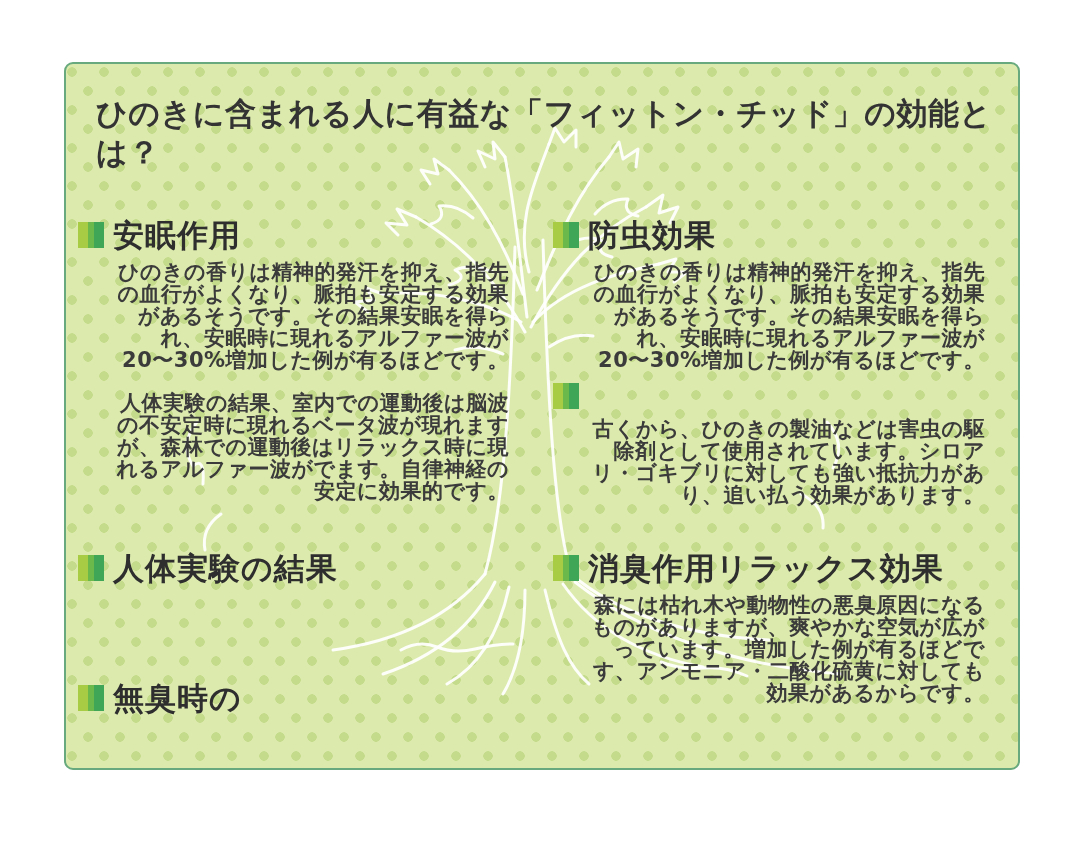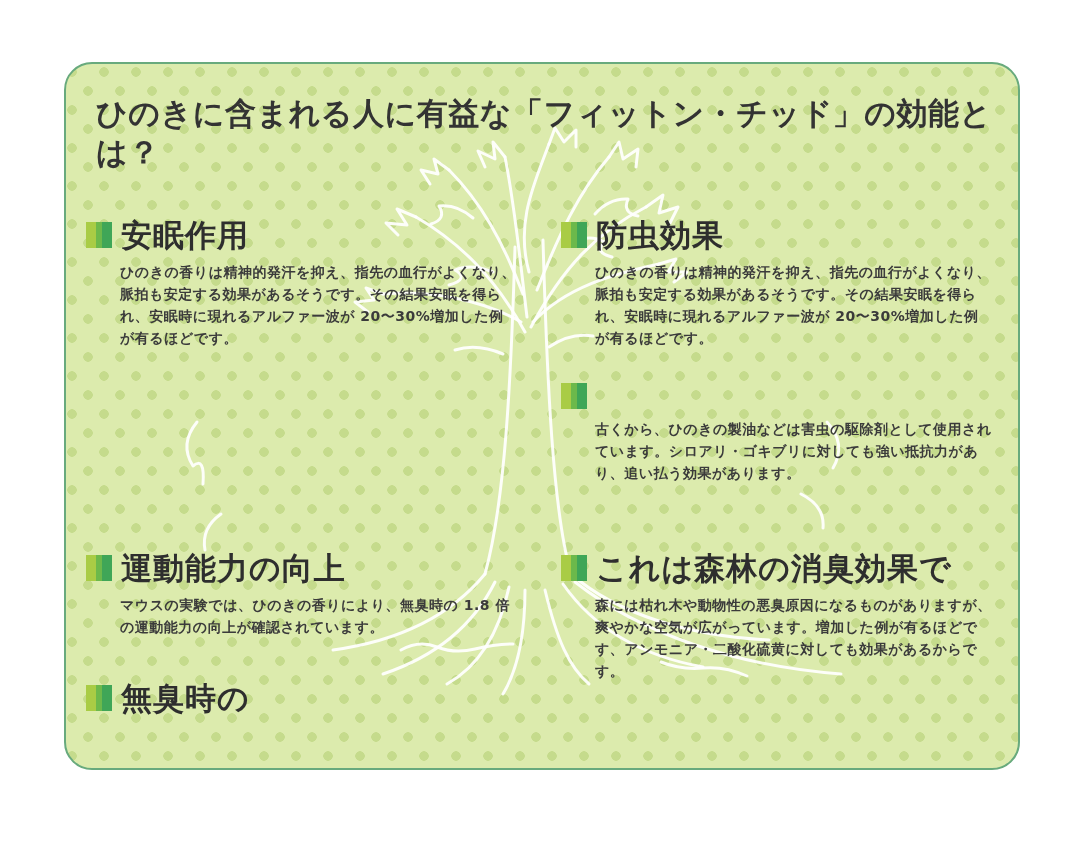--- a/index.html
+++ b/index.html
@@ -8,21 +8,21 @@
     background:#ffffff;
     font-family:"DejaVu Sans",sans-serif;
     overflow:hidden;
   }
   .card{
     position:relative;
     margin:62px 0 0 64px;
     width:956px;height:708px;
     box-sizing:border-box;
     border:2px solid #68aa7d;
-    border-radius:28px;
+    border-radius:9px;
     background-color:#dcebad;
     background-image:
       radial-gradient(circle, #c5db8c 4.5px, rgba(197,219,140,0) 5px),
       radial-gradient(circle, #c5db8c 4.5px, rgba(197,219,140,0) 5px);
     background-size:32px 38px;
     background-position:6px 8px, 22px 27px;
     overflow:hidden;
   }
   .tree{
     position:absolute;
@@ -44,21 +44,21 @@
     margin:30px 20px 0 30px;
     font-size:31px;
     font-weight:bold;
     color:#333333;
     letter-spacing:0.5px;
     line-height:1.25;
   }
   .grid{
     position:relative;z-index:1;
     margin-top:46px;
-    padding-left:20px;
+    padding-left:12px;
     display:grid;
     grid-template-columns:431px 432px;
     grid-template-rows:165px 168px 130px auto;
     column-gap:44px;
   }
   .l1{grid-area:1/1;} .r1{grid-area:1/2;}
   .l2{grid-area:2/1;} .r2{grid-area:2/2;}
   .l3{grid-area:3/1;} .r3{grid-area:3/2;}
   .l4{grid-area:4/1;}
   .head{
@@ -76,26 +76,26 @@
     font-size:31px;
     font-weight:bold;
     color:#2e2e2e;
     letter-spacing:1px;
     line-height:1.1;
     white-space:nowrap;
   }
   .body{
     margin:9px 0 0 0;
     padding-left:34px;
-    font-size:14px;
+    font-size:21px;
     font-weight:bold;
     color:#3b3b3b;
     line-height:22px;
     letter-spacing:0.5px;
-    text-align:left;
+    text-align:right;
   }
 </style>
 </head>
 <body>
 
 <div class="card">
 
   <svg class="tree" viewBox="0 0 880 660" aria-hidden="true">
 
     <path d="M414,125 C410,260 404,380 384,452"></path>
@@ -156,41 +156,41 @@
 
     <section class="item r1">
       <div class="head">
         <span class="bullet"></span>
         <h2 class="heading">防虫効果</h2>
       </div>
       <p class="body">ひのきの香りは精神的発汗を抑え、指先の血行がよくなり、脈拍も安定する効果があるそうです。その結果安眠を得られ、安眠時に現れるアルファー波が 20〜30%増加した例が有るほどです。</p>
     </section>
 
     <section class="item l2">
+      <p class="body">人体実験の結果、室内での運動後は脳波の不安定時に現れるベータ波が現れますが、森林での運動後はリラックス時に現れるアルファー波がでます。自律神経の安定に効果的です。</p>
     </section>
 
     <section class="item r2">
       <div class="head">
         <span class="bullet"></span>
       </div>
       <p class="body">古くから、ひのきの製油などは害虫の駆除剤として使用されています。シロアリ・ゴキブリに対しても強い抵抗力があり、追い払う効果があります。</p>
     </section>
 
     <section class="item l3">
       <div class="head">
         <span class="bullet"></span>
-        <h2 class="heading">運動能力の向上</h2>
-      </div>
-      <p class="body">マウスの実験では、ひのきの香りにより、無臭時の 1.8 倍の運動能力の向上が確認されています。</p>
+        <h2 class="heading">人体実験の結果</h2>
+      </div>
     </section>
 
     <section class="item r3">
       <div class="head">
         <span class="bullet"></span>
-        <h2 class="heading">これは森林の消臭効果で</h2>
+        <h2 class="heading">消臭作用リラックス効果</h2>
       </div>
       <p class="body">森には枯れ木や動物性の悪臭原因になるものがありますが、爽やかな空気が広がっています。増加した例が有るほどです、アンモニア・二酸化硫黄に対しても効果があるからです。</p>
     </section>
 
     <section class="item l4">
       <div class="head">
         <span class="bullet"></span>
         <h2 class="heading">無臭時の</h2>
       </div>
     </section>

